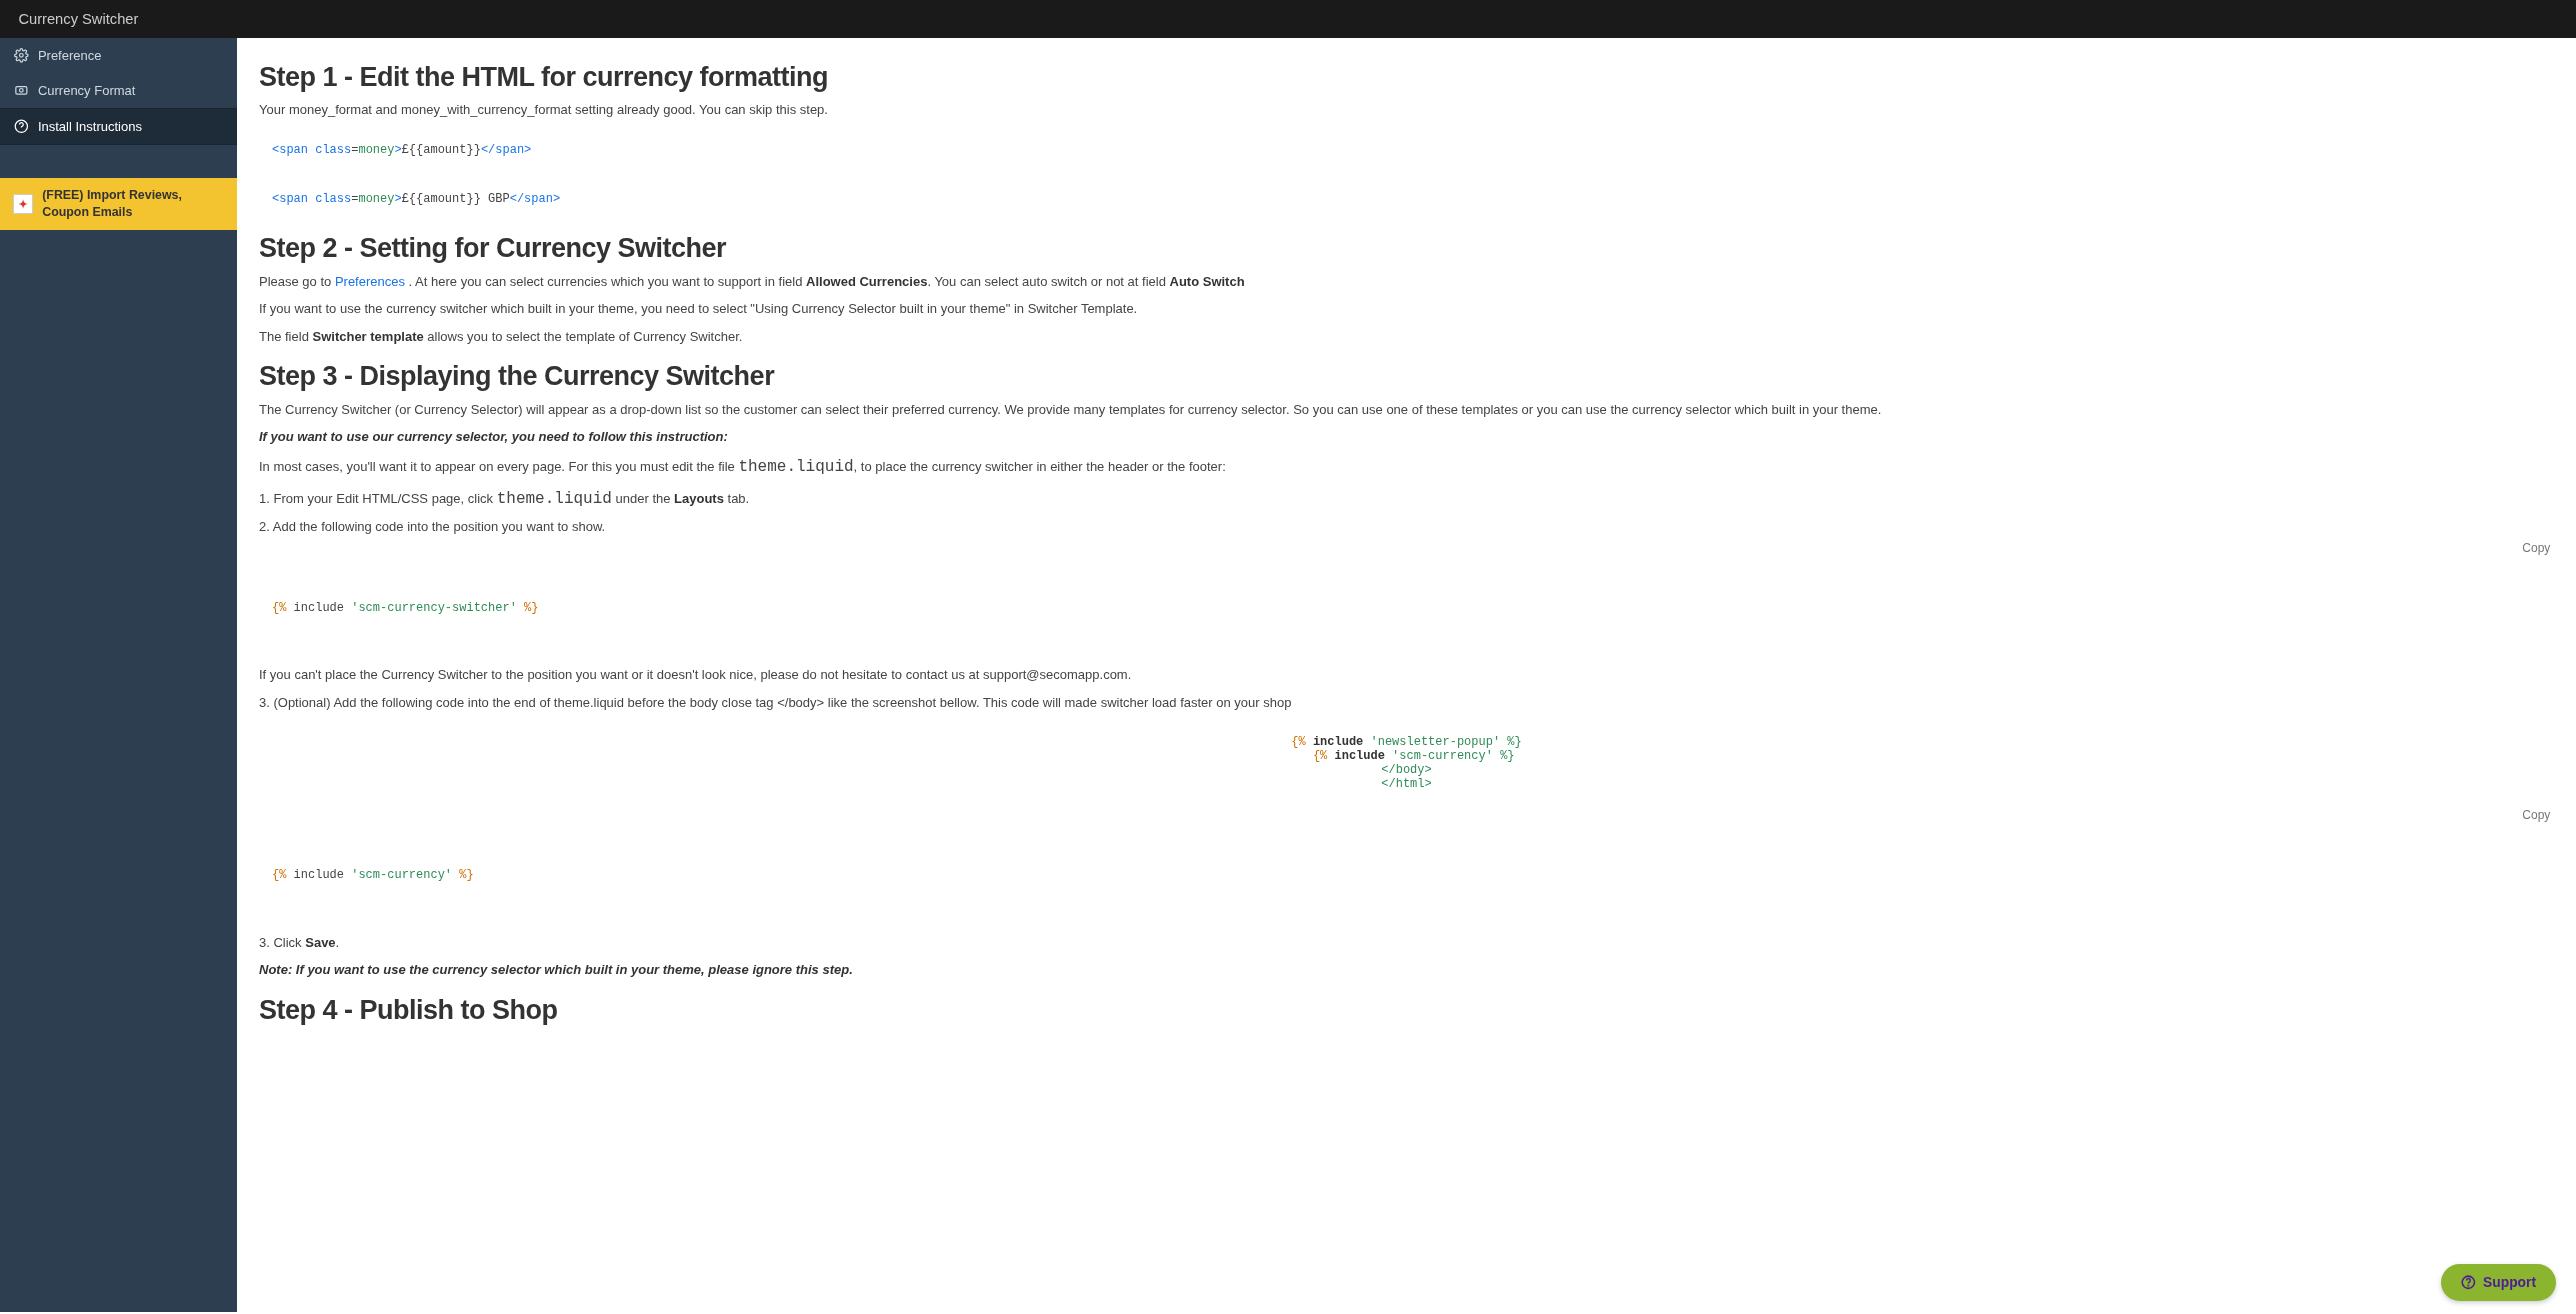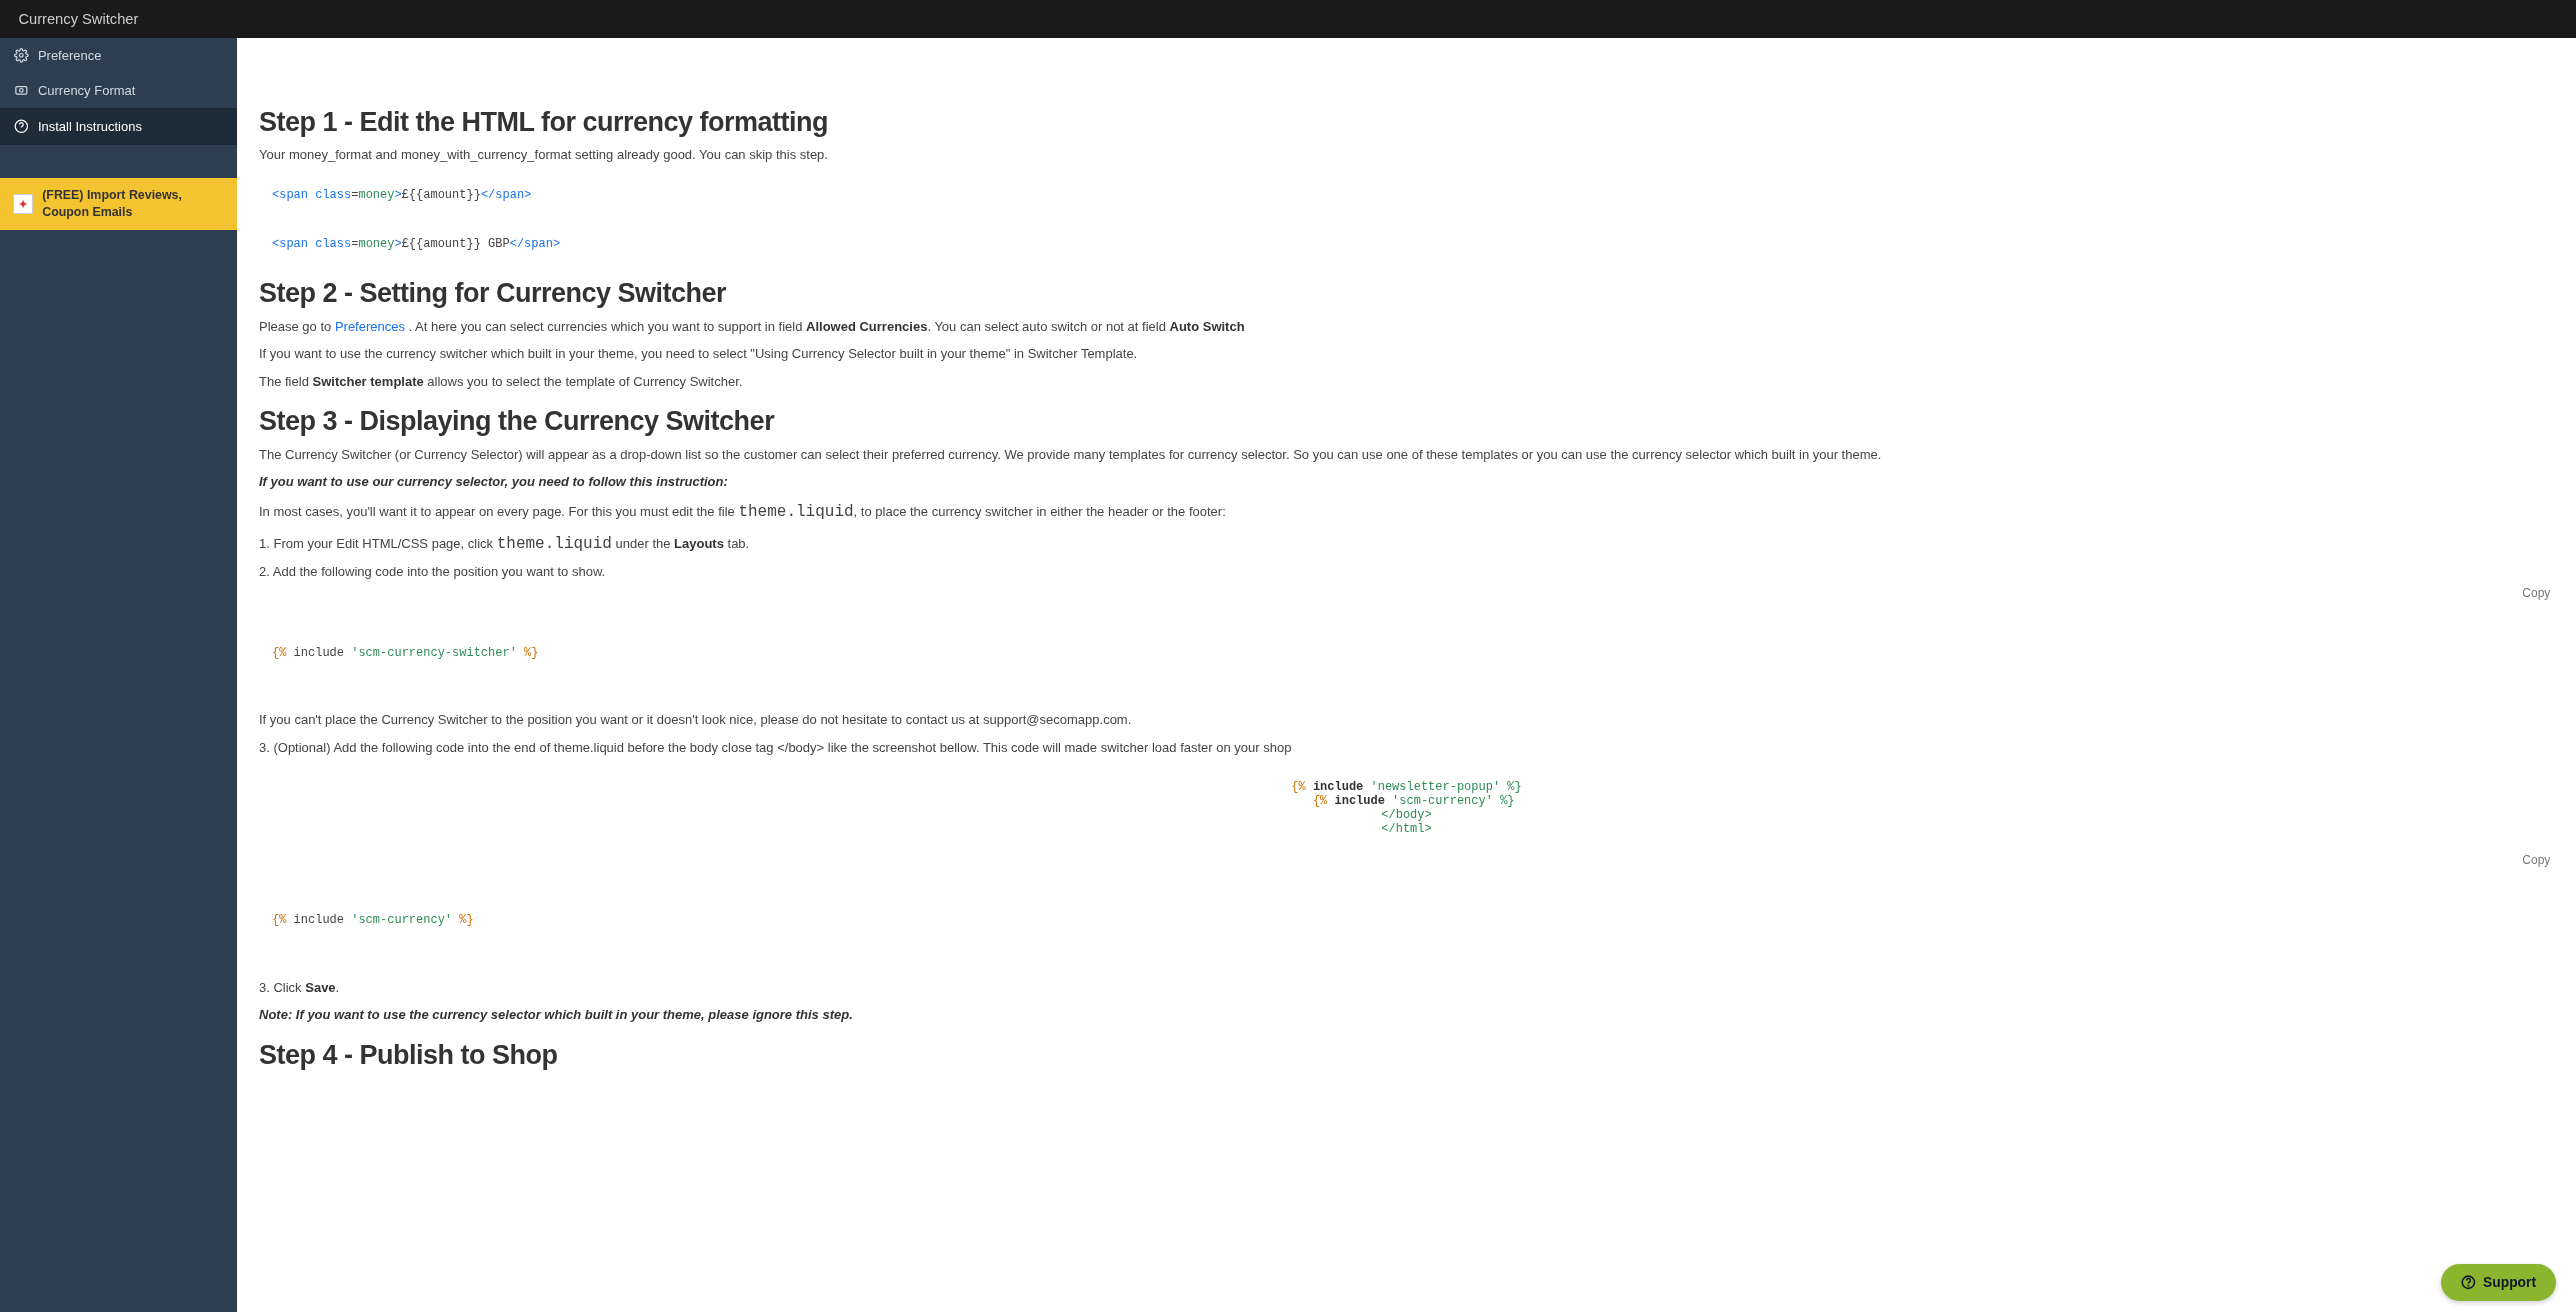--- a/index.html
+++ b/index.html
@@ -7,40 +7,40 @@
 .topbar { background: #1a1a1a; color: #ccc; padding: 11px 18.4px; font-size: 14.7px; }
 .layout { display: flex; min-height: calc(100vh - 40px); }
 .sidebar { width: 237px; background: #2c3e50; color: #e0e6ec; flex-shrink: 0; }
 .side-item { display: flex; align-items: center; gap: 9.2px; padding: 10px 14px; cursor: pointer; font-size: 13px; color: #d0d8e0; }
 .side-item.active { background: #1e2b38; color: #fff; border-top: 0.9px solid #1a252f; border-bottom: 0.9px solid #1a252f; }
 .side-sep { height: 33px; }
 .side-promo { background: #f4c430; color: #333; display: flex; align-items: center; gap: 9.2px; padding: 9.2px 13px; font-weight: 700; font-size: 12.4px; line-height: 1.35; cursor: pointer; }
 .promo-icon { width: 20px; height: 20px; background: #fff; border: 0.9px solid #ccc; display: flex; align-items: center; justify-content: center; font-size: 11px; color: #d33; flex-shrink: 0; }
 .icon { width: 14.7px; height: 14.7px; display: inline-flex; align-items: center; justify-content: center; flex-shrink: 0; }
 .icon svg { width: 100%; height: 100%; }
-.content { flex: 1; padding: 9.2px 22px 37px 22px; max-width: none; color: #444; margin-top: 45px; }
+.content { flex: 1; padding: 9.2px 22px 37px 22px; max-width: none; color: #444; }
 .content h2 { font-size: 27px; font-weight: 700; color: #333; margin: 14.7px 0 7.3px 0; letter-spacing: -0.5px; }
 .content p { margin: 7.3px 0; line-height: 1.55; font-size: 13px; color: #444; }
 .content p.ital { font-style: italic; font-weight: 700; color: #333; }
 .content a { color: #1a73e8; text-decoration: none; }
 .content strong { font-weight: 700; color: #333; }
 .content .mono { font-family: "SFMono-Regular", Consolas, "Liberation Mono", Menlo, monospace; font-size: 16px; }
 .codeblock { font-family: "SFMono-Regular", Consolas, "Liberation Mono", Menlo, monospace; font-size: 12px; padding: 13px 13px; margin: 9.2px 0; white-space: pre; background: #fff; position: relative; }
 .codeblock .copy { position: absolute; top: -5.5px; right: 3.7px; font-family: -apple-system, sans-serif; font-size: 12px; color: #777; cursor: pointer; }
 .codeblock .inner { display: block; }
 .tok-tag { color: #1a73e8; }
 .tok-attr { color: #1a73e8; }
 .tok-val { color: #2e8b57; }
 .tok-str { color: #2e8b57; }
 .tok-kw { font-weight: 700; color: #333; }
 .tok-br { color: #cc7000; }
 .list p { margin: 5.5px 0; }
 .center-code { text-align: center; }
 .center-code .inner { display: inline-block; text-align: center; margin: 0 auto; }
-.support-btn { position: fixed; right: 20px; bottom: 13px; background: #8bb52f; color: #0f172a; font-weight: 700; border-radius: 917px; padding: 11px 20px; display: flex; align-items: center; gap: 7.3px; cursor: pointer; box-shadow: 0 1.8px 5.5px rgba(0,0,0,0.2); font-size: 13.8px; }
+.support-btn { position: fixed; right: 20px; bottom: 13px; background: #8bb52f; color: #4c1d95; font-weight: 700; border-radius: 917px; padding: 11px 20px; display: flex; align-items: center; gap: 7.3px; cursor: pointer; box-shadow: 0 1.8px 5.5px rgba(0,0,0,0.2); font-size: 13.8px; }
 .support-btn svg { width: 16.5px; height: 16.5px; }
 </style>
 </head>
 <body>
 
 <div class="topbar">
   <span>Currency Switcher</span>
 </div>
 
 <div class="layout">

